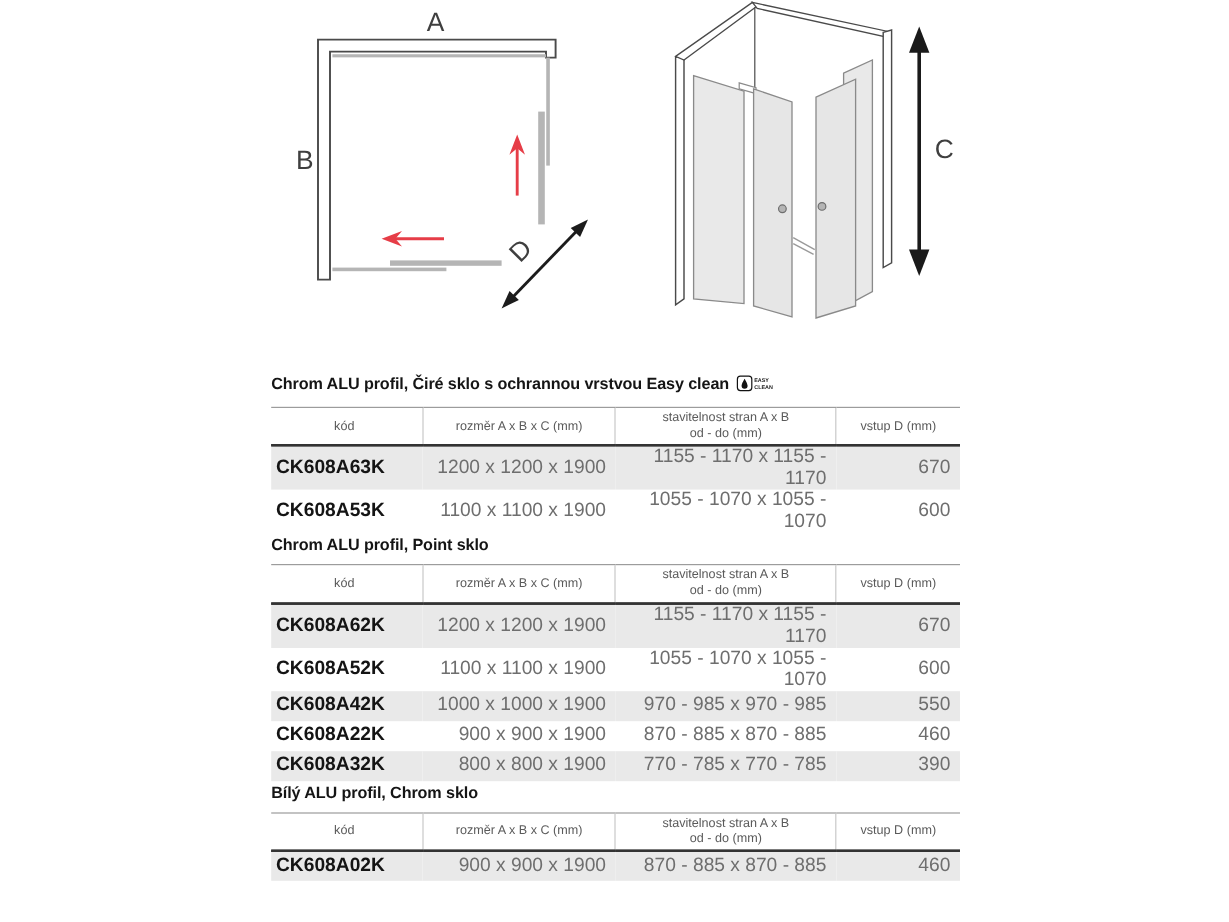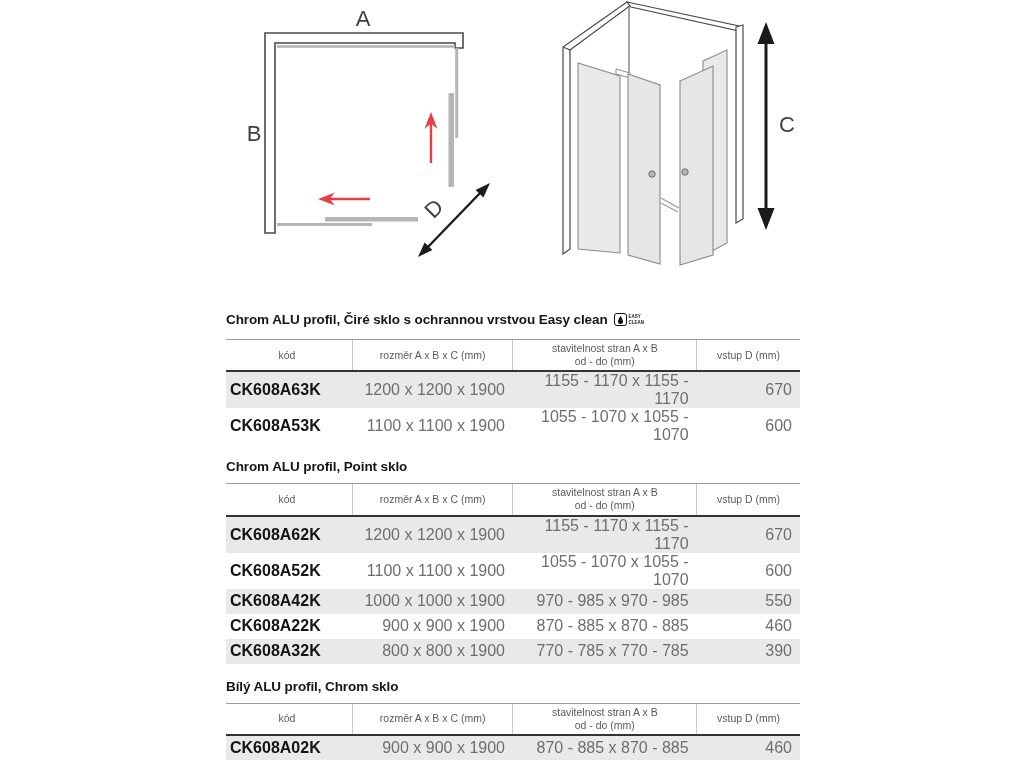--- a/index.html
+++ b/index.html
@@ -6,21 +6,21 @@
   html,body { margin:0; padding:0; background:#fff; }
   .page {
     position:relative; width:1024px; height:768px; background:#fff;
     font-family:"Liberation Sans", sans-serif; overflow:hidden;
   }
   .plan-svg { position:absolute; left:230px; top:0; width:280px; height:270px; }
   .iso-svg  { position:absolute; left:540px; top:0; width:260px; height:270px; }
   .content  { position:absolute; left:226px; top:312px; width:574px; }
 
   .sec-head { display:flex; align-items:center; gap:6px; margin:0 0 12px 0; }
-  .sec-head.later { margin-top:15px; margin-bottom:9px; }
+  .sec-head.later { margin-top:2px; margin-bottom:9px; }
   .sec-title { font-size:13.5px; font-weight:700; color:#151515; margin:0; letter-spacing:-0.1px; }
 
   
   .ec { display:inline-flex; align-items:center; gap:2px; }
   .ec-box { width:13px; height:13px; border:1.3px solid #121212; border-radius:3px;
             display:inline-flex; align-items:center; justify-content:center; }
   .ec-box svg { width:7px; height:10px; display:block; }
   .ec-text { display:flex; flex-direction:column; justify-content:center; }
   .ec-text span { font-size:4.5px; font-weight:700; color:#1a1a1a; line-height:1.15; letter-spacing:0; }
 

